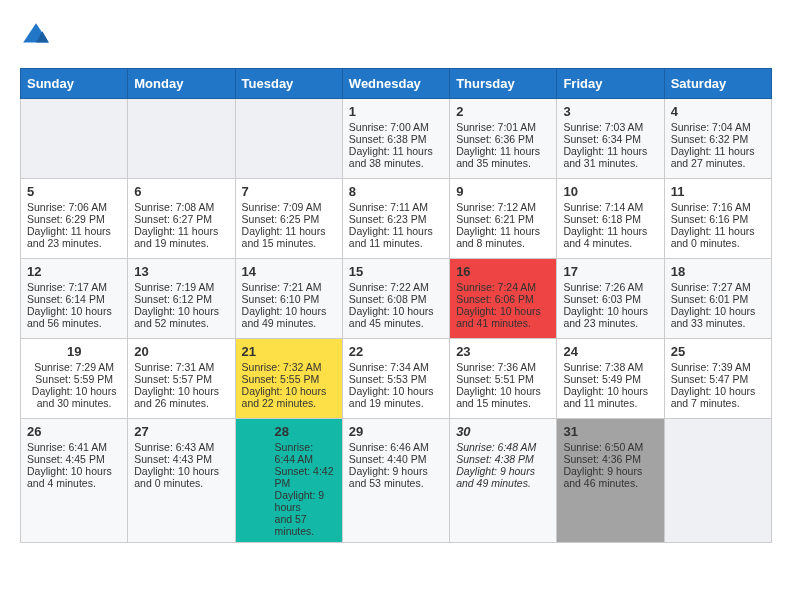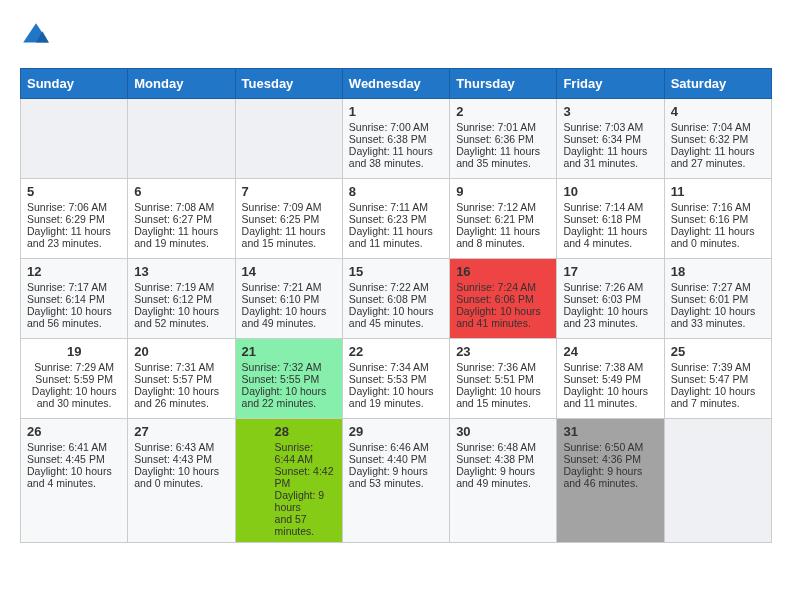--- a/index.html
+++ b/index.html
@@ -264,21 +264,21 @@
           <div>Daylight: 10 hours</div>
           <div>and 30 minutes.</div>
         </td>
         <td style="background: rgb(255, 255, 255);">
           <span class="day-num">20</span>
           <div>Sunrise: 7:31 AM</div>
           <div>Sunset: 5:57 PM</div>
           <div>Daylight: 10 hours</div>
           <div>and 26 minutes.</div>
         </td>
-        <td style="background: #86efac; margin-left: 24px;">
+        <td style="background: #fde047; margin-left: 24px;">
           <span class="day-num">21</span>
           <div>Sunrise: 7:32 AM</div>
           <div>Sunset: 5:55 PM</div>
           <div>Daylight: 10 hours</div>
           <div>and 22 minutes.</div>
         </td>
         <td style="background: rgb(255, 255, 255);">
           <span class="day-num">22</span>
           <div>Sunrise: 7:34 AM</div>
           <div>Sunset: 5:53 PM</div>
@@ -315,35 +315,35 @@
           <div>Daylight: 10 hours</div>
           <div>and 4 minutes.</div>
         </td>
         <td style="background: rgb(247, 248, 250);">
           <span class="day-num">27</span>
           <div>Sunrise: 6:43 AM</div>
           <div>Sunset: 4:43 PM</div>
           <div>Daylight: 10 hours</div>
           <div>and 0 minutes.</div>
         </td>
-        <td style="background: #84cc16; padding-left: 39px;">
+        <td style="background: #14b8a6; padding-left: 39px;">
           <span class="day-num">28</span>
           <div>Sunrise: 6:44 AM</div>
           <div>Sunset: 4:42 PM</div>
           <div>Daylight: 9 hours</div>
           <div>and 57 minutes.</div>
         </td>
         <td style="background: rgb(247, 248, 250);">
           <span class="day-num">29</span>
           <div>Sunrise: 6:46 AM</div>
           <div>Sunset: 4:40 PM</div>
           <div>Daylight: 9 hours</div>
           <div>and 53 minutes.</div>
         </td>
-        <td style="background: rgb(247, 248, 250);">
+        <td style="background: rgb(247, 248, 250); font-style: italic;">
           <span class="day-num">30</span>
           <div>Sunrise: 6:48 AM</div>
           <div>Sunset: 4:38 PM</div>
           <div>Daylight: 9 hours</div>
           <div>and 49 minutes.</div>
         </td>
         <td style="background: #a3a3a3;">
           <span class="day-num">31</span>
           <div>Sunrise: 6:50 AM</div>
           <div>Sunset: 4:36 PM</div>

